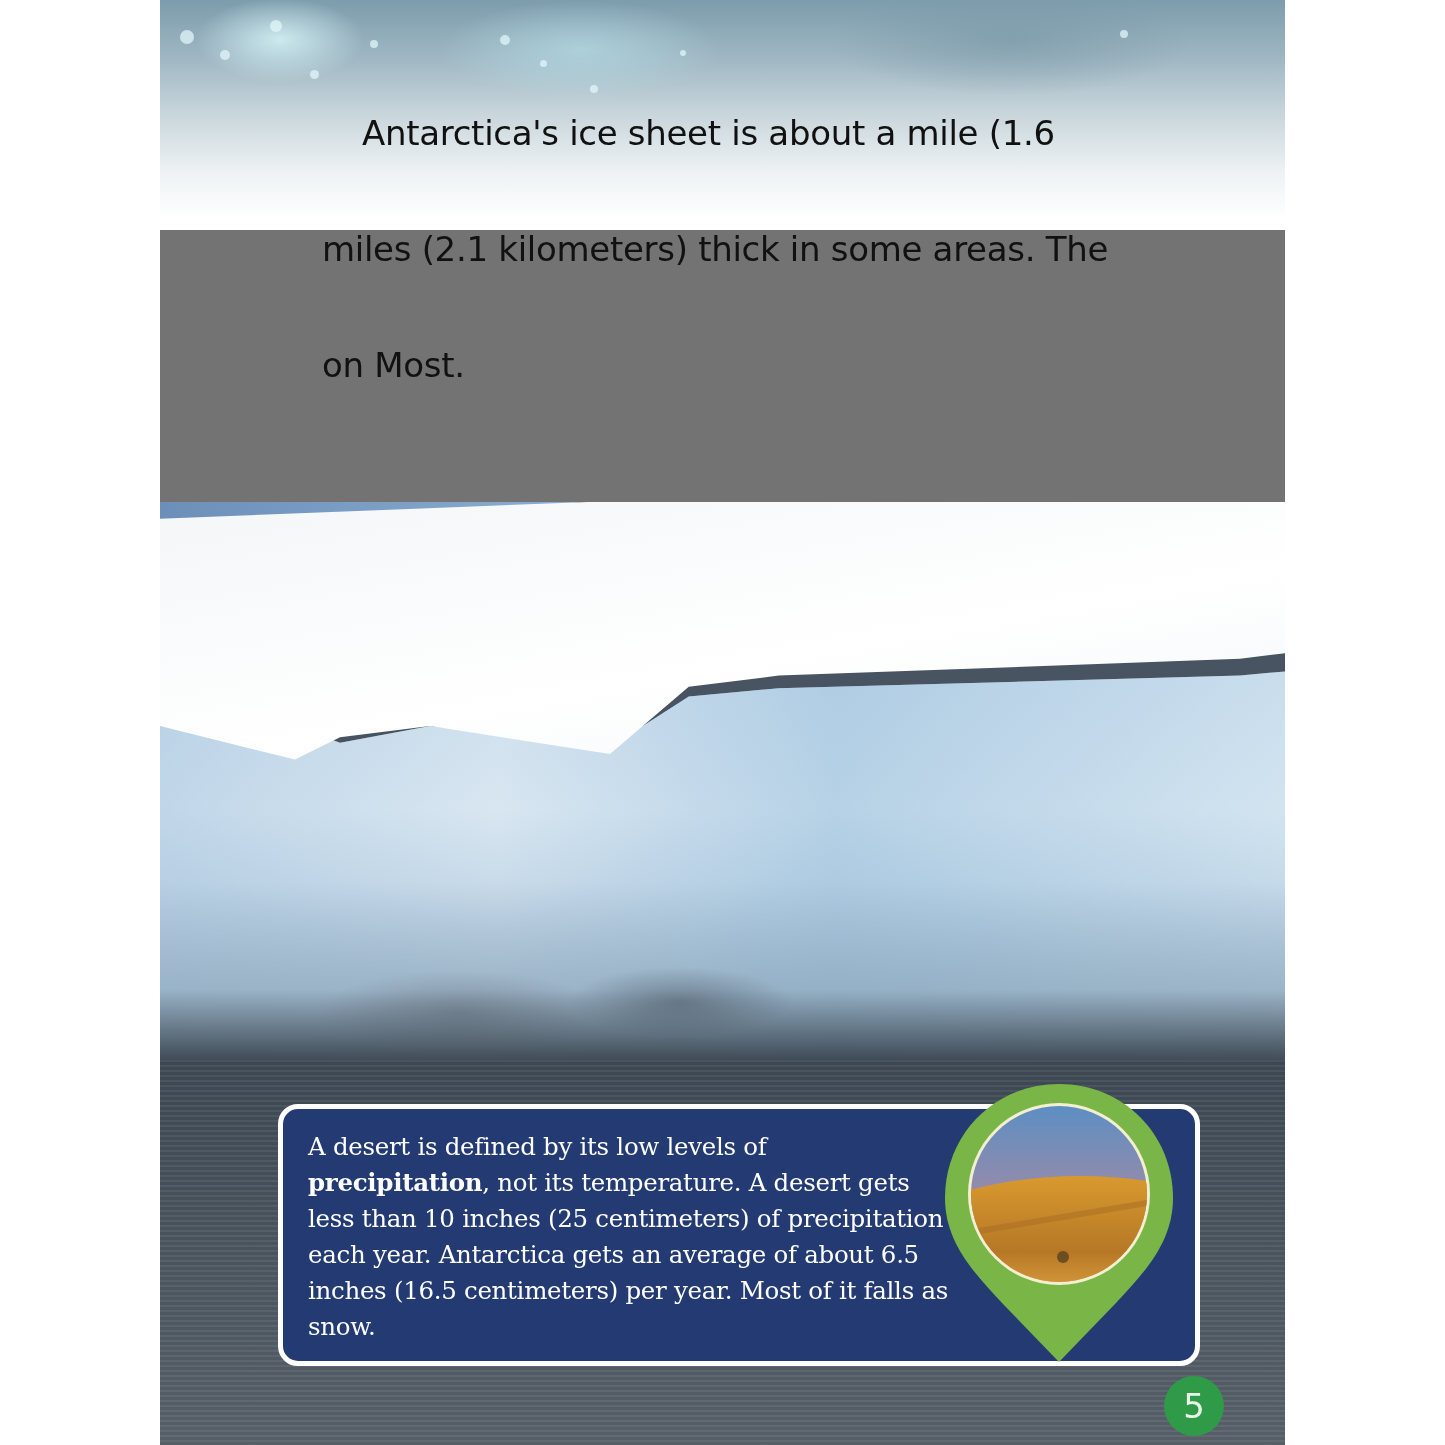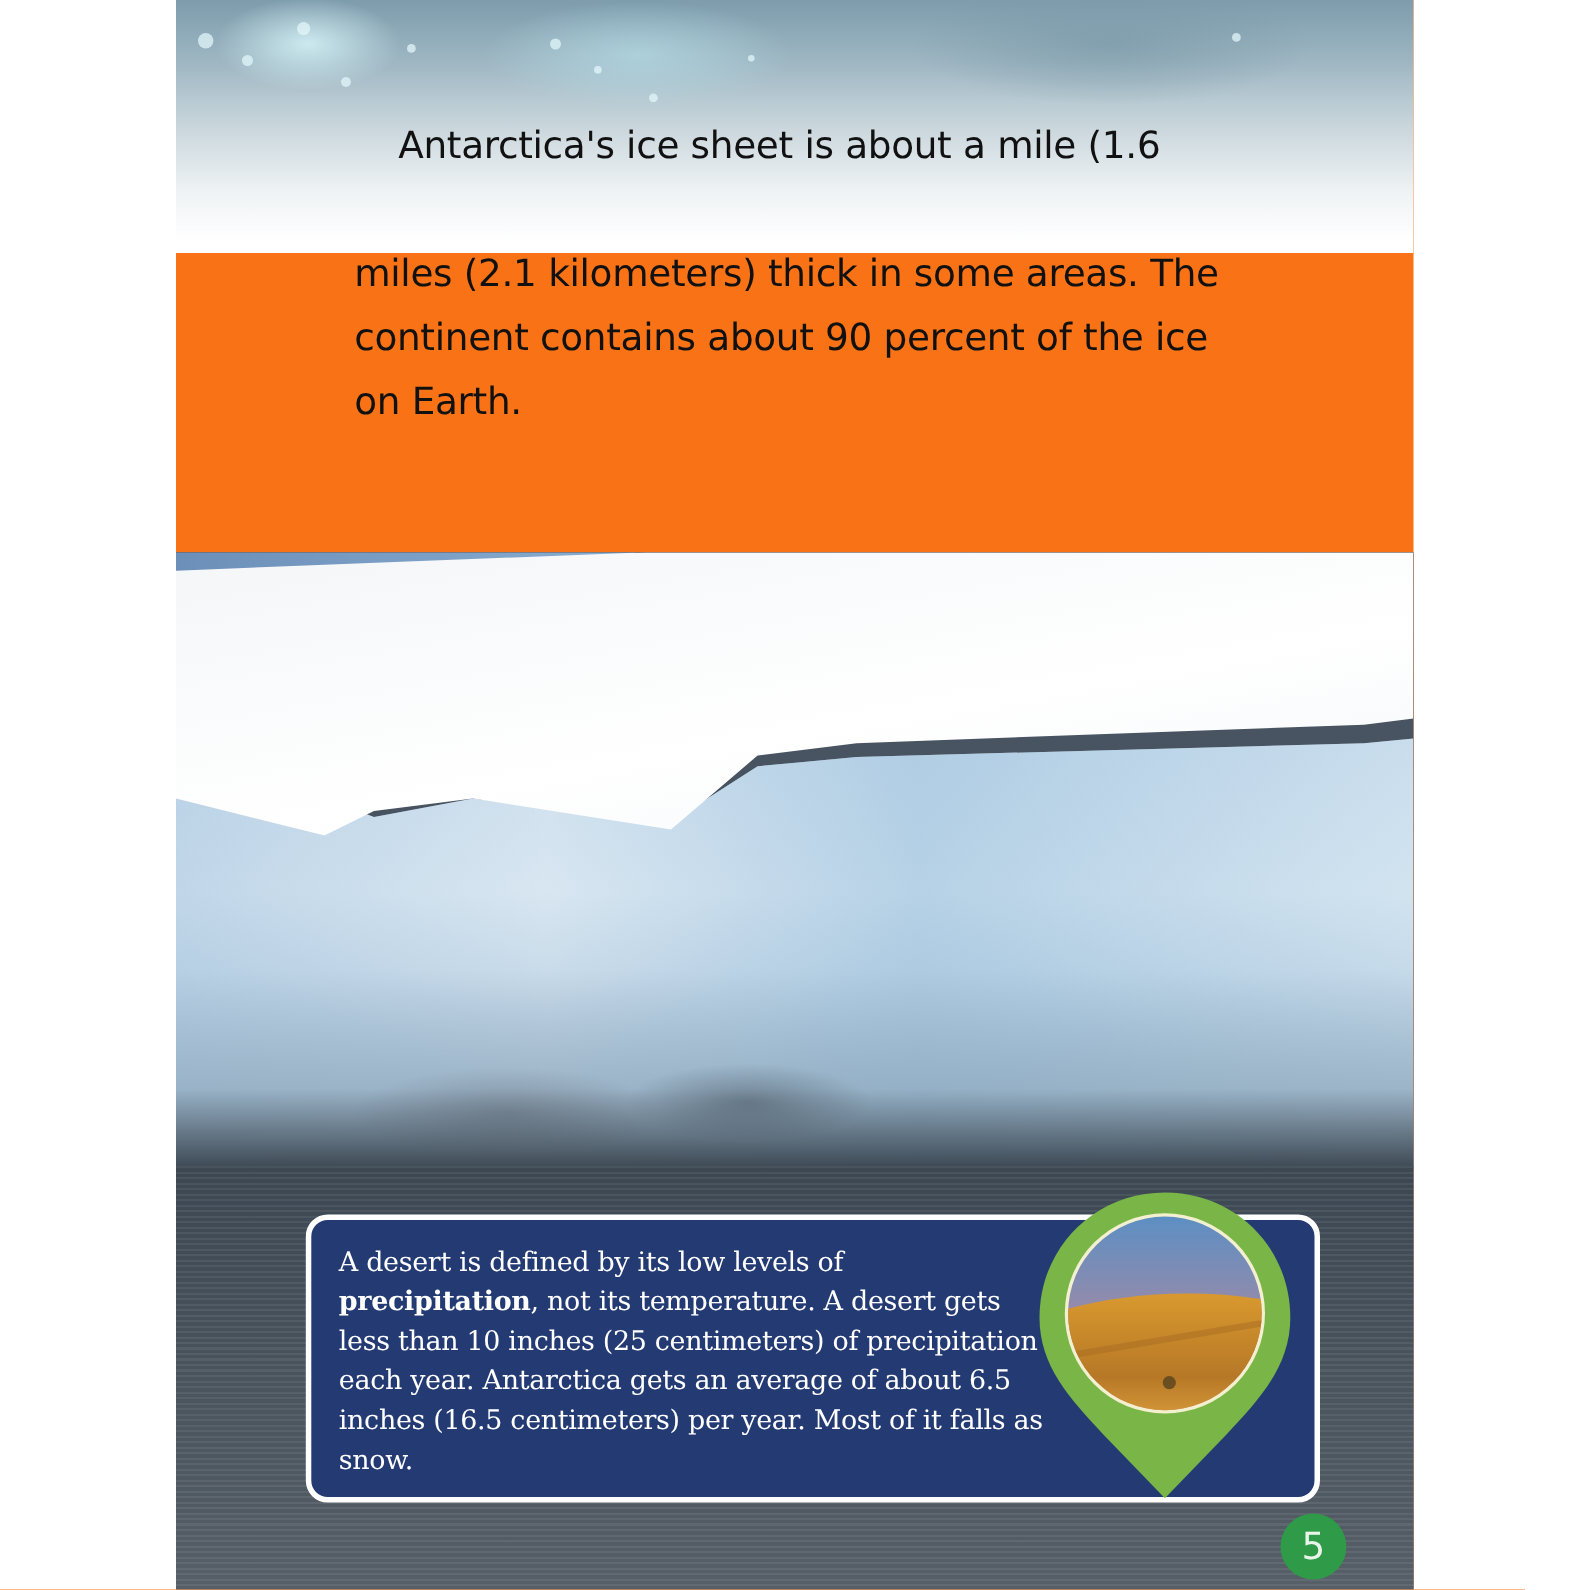--- a/index.html
+++ b/index.html
@@ -1,21 +1,21 @@
 <!DOCTYPE html>
 <html><head>
 <meta charset="utf-8">
 <style>
   html, body { margin: 0; padding: 0; }
   body {
     width: 1445px; height: 1445px; background: #ffffff; position: relative; overflow: hidden;
     font-family: "Liberation Sans", sans-serif;
   }
   .page {
-    position: absolute; left: 160px; top: 0; width: 1125px; height: 1445px; background: #f97316; overflow: hidden;
+    position: absolute; left: 160px; top: 0; width: 1125px; height: 1445px; background: #737373; overflow: hidden;
   }
   .top-photo {
     position: absolute; left: 0; top: 0; width: 1125px; height: 230px;
     background:
       radial-gradient(ellipse 120px 60px at 120px 40px, rgba(210,240,245,0.9), rgba(210,240,245,0) 70%),
       radial-gradient(ellipse 200px 70px at 420px 50px, rgba(180,220,230,0.7), rgba(180,220,230,0) 70%),
       radial-gradient(ellipse 260px 80px at 850px 40px, rgba(120,150,165,0.6), rgba(120,150,165,0) 70%),
       linear-gradient(180deg, #7d9cac 0%, #9fb7c3 25%, #c9d6dc 50%, #eef2f4 75%, #ffffff 95%);
   }
   .top-photo .sparkle {
@@ -101,22 +101,22 @@
     <span class="sparkle" style="left:380px;top:60px;width:7px;height:7px;"></span>
     <span class="sparkle" style="left:430px;top:85px;width:8px;height:8px;"></span>
     <span class="sparkle" style="left:520px;top:50px;width:6px;height:6px;"></span>
     <span class="sparkle" style="left:960px;top:30px;width:8px;height:8px;"></span>
   </div>
 
   <div class="intro-text">
     <span class="indent"></span><span>Antarctica's ice sheet is about a mile (1.6</span><br>
     <br>
     <span>miles (2.1 kilometers) thick in some areas. The</span><br>
-    <span>continent contains about 90 percent of the ice</span><br>
-    <span>on Earth.</span>
+    <br>
+    <span>on Most.</span>
   </div>
 
   <div class="ice-photo">
     <div class="sky-strip"></div>
     <div class="cliff"></div>
     <div class="cliff-base"></div>
     <div class="snow-top"></div>
     <div class="right-berg"></div>
     <div class="sea"></div>
 

